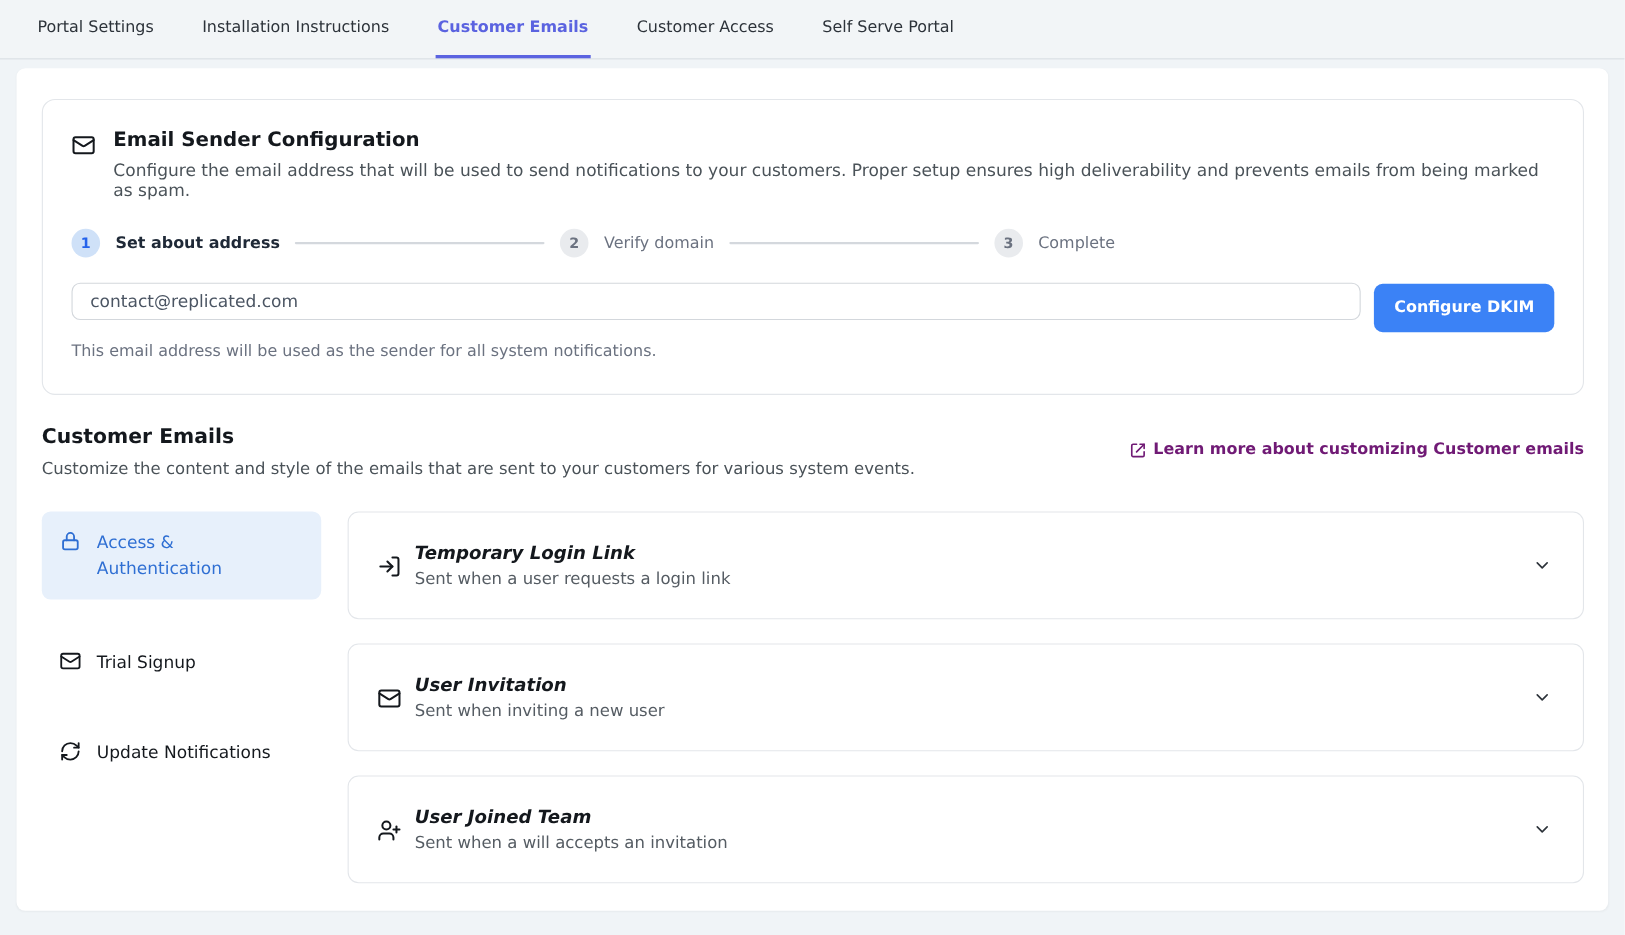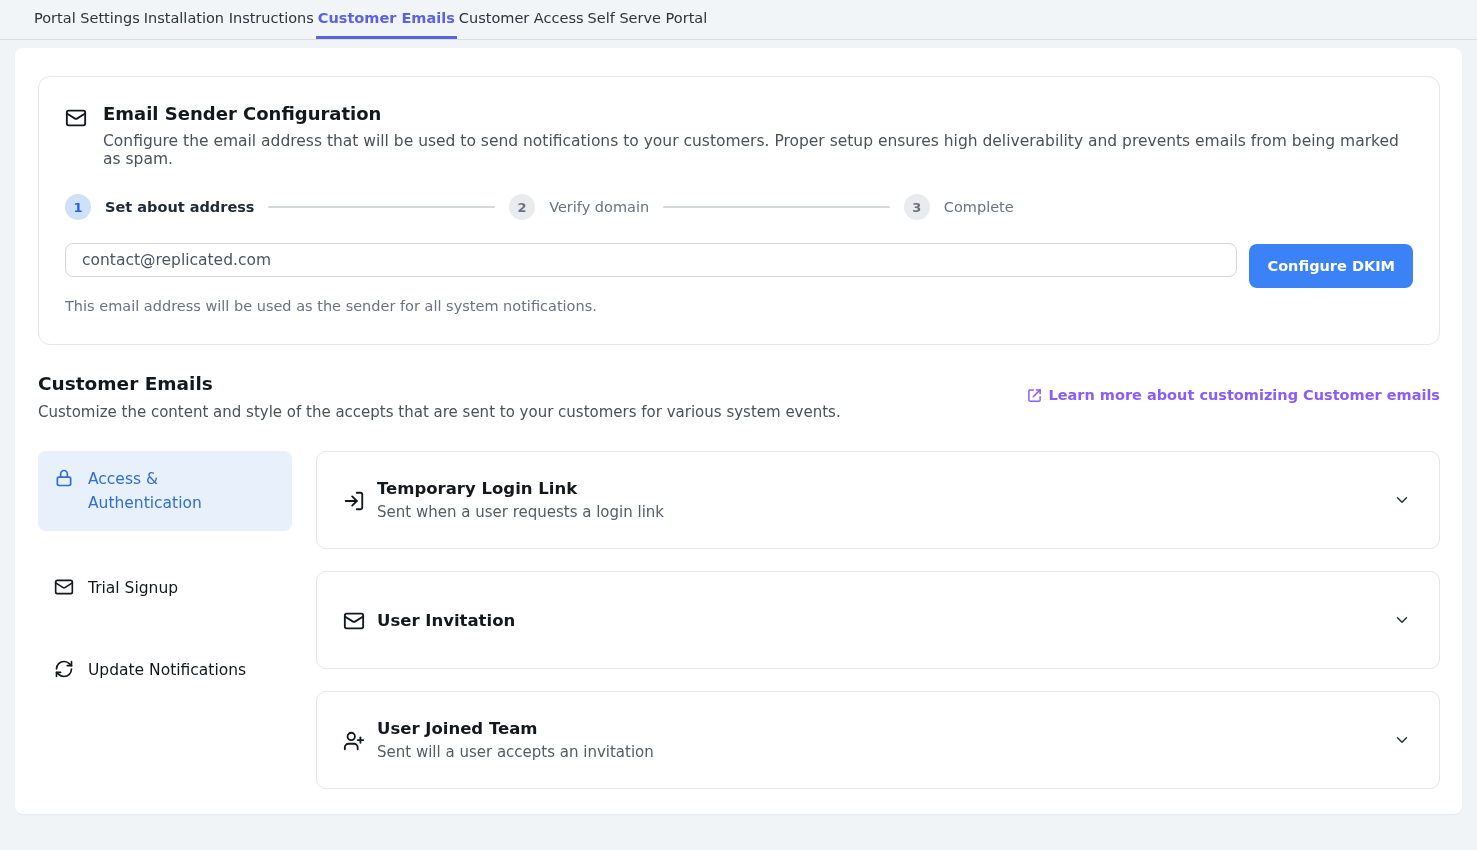--- a/index.html
+++ b/index.html
@@ -6,26 +6,27 @@
   html, body { width: 1477px; height: 850px; }
   body {
     background: #f0f4f7;
     font-family: "DejaVu Sans", "Liberation Sans", sans-serif;
     color: #14181d;
     overflow: hidden;
   }
 
   
   .tabbar {
-    height: 40px;
+    height: 54px;
     background: #f2f5f7;
     border-bottom: 1px solid #d9dee3;
     display: flex;
     align-items: stretch;
     padding-left: 32px;
+    gap: 40px;
   }
   .tab {
     display: flex;
     align-items: center;
     font-size: 14.5px;
     font-weight: 500;
     color: #2d333a;
     cursor: pointer;
     border-bottom: 3px solid transparent;
     padding: 0 2px;
@@ -110,21 +111,21 @@
   .section-head {
     display: flex;
     justify-content: space-between;
     align-items: flex-start;
     margin-top: 28px;
   }
   .section-title { font-size: 18.5px; font-weight: 700; color: #14181d; }
   .section-desc { font-size: 15px; color: #4a5258; margin-top: 9px; }
   .learn-link {
     display: flex; align-items: center; gap: 6px;
-    color: #8b5cf6; font-size: 14.5px; font-weight: 700;
+    color: #701a75; font-size: 14.5px; font-weight: 700;
     margin-top: 14px;
     text-decoration: none;
     cursor: pointer;
     white-space: nowrap;
   }
 
   .content-row { display: flex; gap: 24px; margin-top: 30px; }
 
   
   .cat-col { width: 254px; flex: 0 0 254px; }
@@ -153,21 +154,21 @@
     min-height: 98px;
     display: flex;
     align-items: center;
     padding: 0 28px 0 26px;
     gap: 12px;
     cursor: pointer;
     background: #fff;
   }
   .email-card .card-icn { color: #14181d; flex: 0 0 auto; margin-top: 2px; }
   .card-text { flex: 1; }
-  .card-title { font-size: 16.5px; font-weight: 600; color: #14181d; }
+  .card-title { font-size: 16.5px; font-weight: 600; color: #14181d; font-style: italic; }
   .card-sub { font-size: 15px; color: #555c63; margin-top: 5px; }
   .chev { color: #2d333a; flex: 0 0 auto; }
 
   svg { display: block; }
 </style>
 </head>
 <body>
 
 <nav class="tabbar">
   <div class="tab">Portal Settings</div>
@@ -214,21 +215,21 @@
     <div class="email-row">
       <input class="email-input" type="text" value="contact@replicated.com" style="">
       <button class="dkim-btn">Configure DKIM</button>
     </div>
     <div class="helper-text">This email address will be used as the sender for all system notifications.</div>
   </section>
 
   <div class="section-head">
     <div>
       <h2 class="section-title">Customer Emails</h2>
-      <div class="section-desc">Customize the content and style of the accepts that are sent to your customers for various system events.</div>
+      <div class="section-desc">Customize the content and style of the emails that are sent to your customers for various system events.</div>
     </div>
     <a class="learn-link">
       <span>
         <svg width="15" height="15" viewBox="0 0 24 24" fill="none" stroke="currentColor" stroke-width="2.4" stroke-linecap="round" stroke-linejoin="round">
             <path d="M15 3h6v6"></path>
             <path d="M10 14 21 3"></path>
             <path d="M21 14v5a2 2 0 0 1-2 2H5a2 2 0 0 1-2-2V5a2 2 0 0 1 2-2h5"></path>
           </svg>
       </span>
       <span>Learn more about customizing Customer emails</span>
@@ -290,40 +291,41 @@
 
       <div class="email-card">
         <span class="card-icn">
           <svg width="22" height="22" viewBox="0 0 24 24" fill="none" stroke="currentColor" stroke-width="2" stroke-linecap="round" stroke-linejoin="round">
               <rect x="2" y="4" width="20" height="16" rx="2"></rect>
               <path d="m22 7-8.97 5.7a1.94 1.94 0 0 1-2.06 0L2 7"></path>
             </svg>
         </span>
         <div class="card-text">
           <div class="card-title">User Invitation</div>
+          <div class="card-sub">Sent when inviting a new user</div>
         </div>
         <span class="chev">
           <svg width="18" height="18" viewBox="0 0 24 24" fill="none" stroke="currentColor" stroke-width="2" stroke-linecap="round" stroke-linejoin="round">
               <polyline points="6 9 12 15 18 9"></polyline>
             </svg>
         </span>
       </div>
 
       <div class="email-card">
         <span class="card-icn">
           <svg width="22" height="22" viewBox="0 0 24 24" fill="none" stroke="currentColor" stroke-width="2" stroke-linecap="round" stroke-linejoin="round">
               <circle cx="9" cy="7" r="4"></circle>
               <path d="M16 21v-2a4 4 0 0 0-4-4H6a4 4 0 0 0-4 4v2"></path>
               <line x1="19" x2="19" y1="8" y2="14"></line>
               <line x1="22" x2="16" y1="11" y2="11"></line>
             </svg>
         </span>
         <div class="card-text">
           <div class="card-title">User Joined Team</div>
-          <div class="card-sub">Sent will a user accepts an invitation</div>
+          <div class="card-sub">Sent when a will accepts an invitation</div>
         </div>
         <span class="chev">
           <svg width="18" height="18" viewBox="0 0 24 24" fill="none" stroke="currentColor" stroke-width="2" stroke-linecap="round" stroke-linejoin="round">
               <polyline points="6 9 12 15 18 9"></polyline>
             </svg>
         </span>
       </div>
     </div>
   </div>
 </main>

